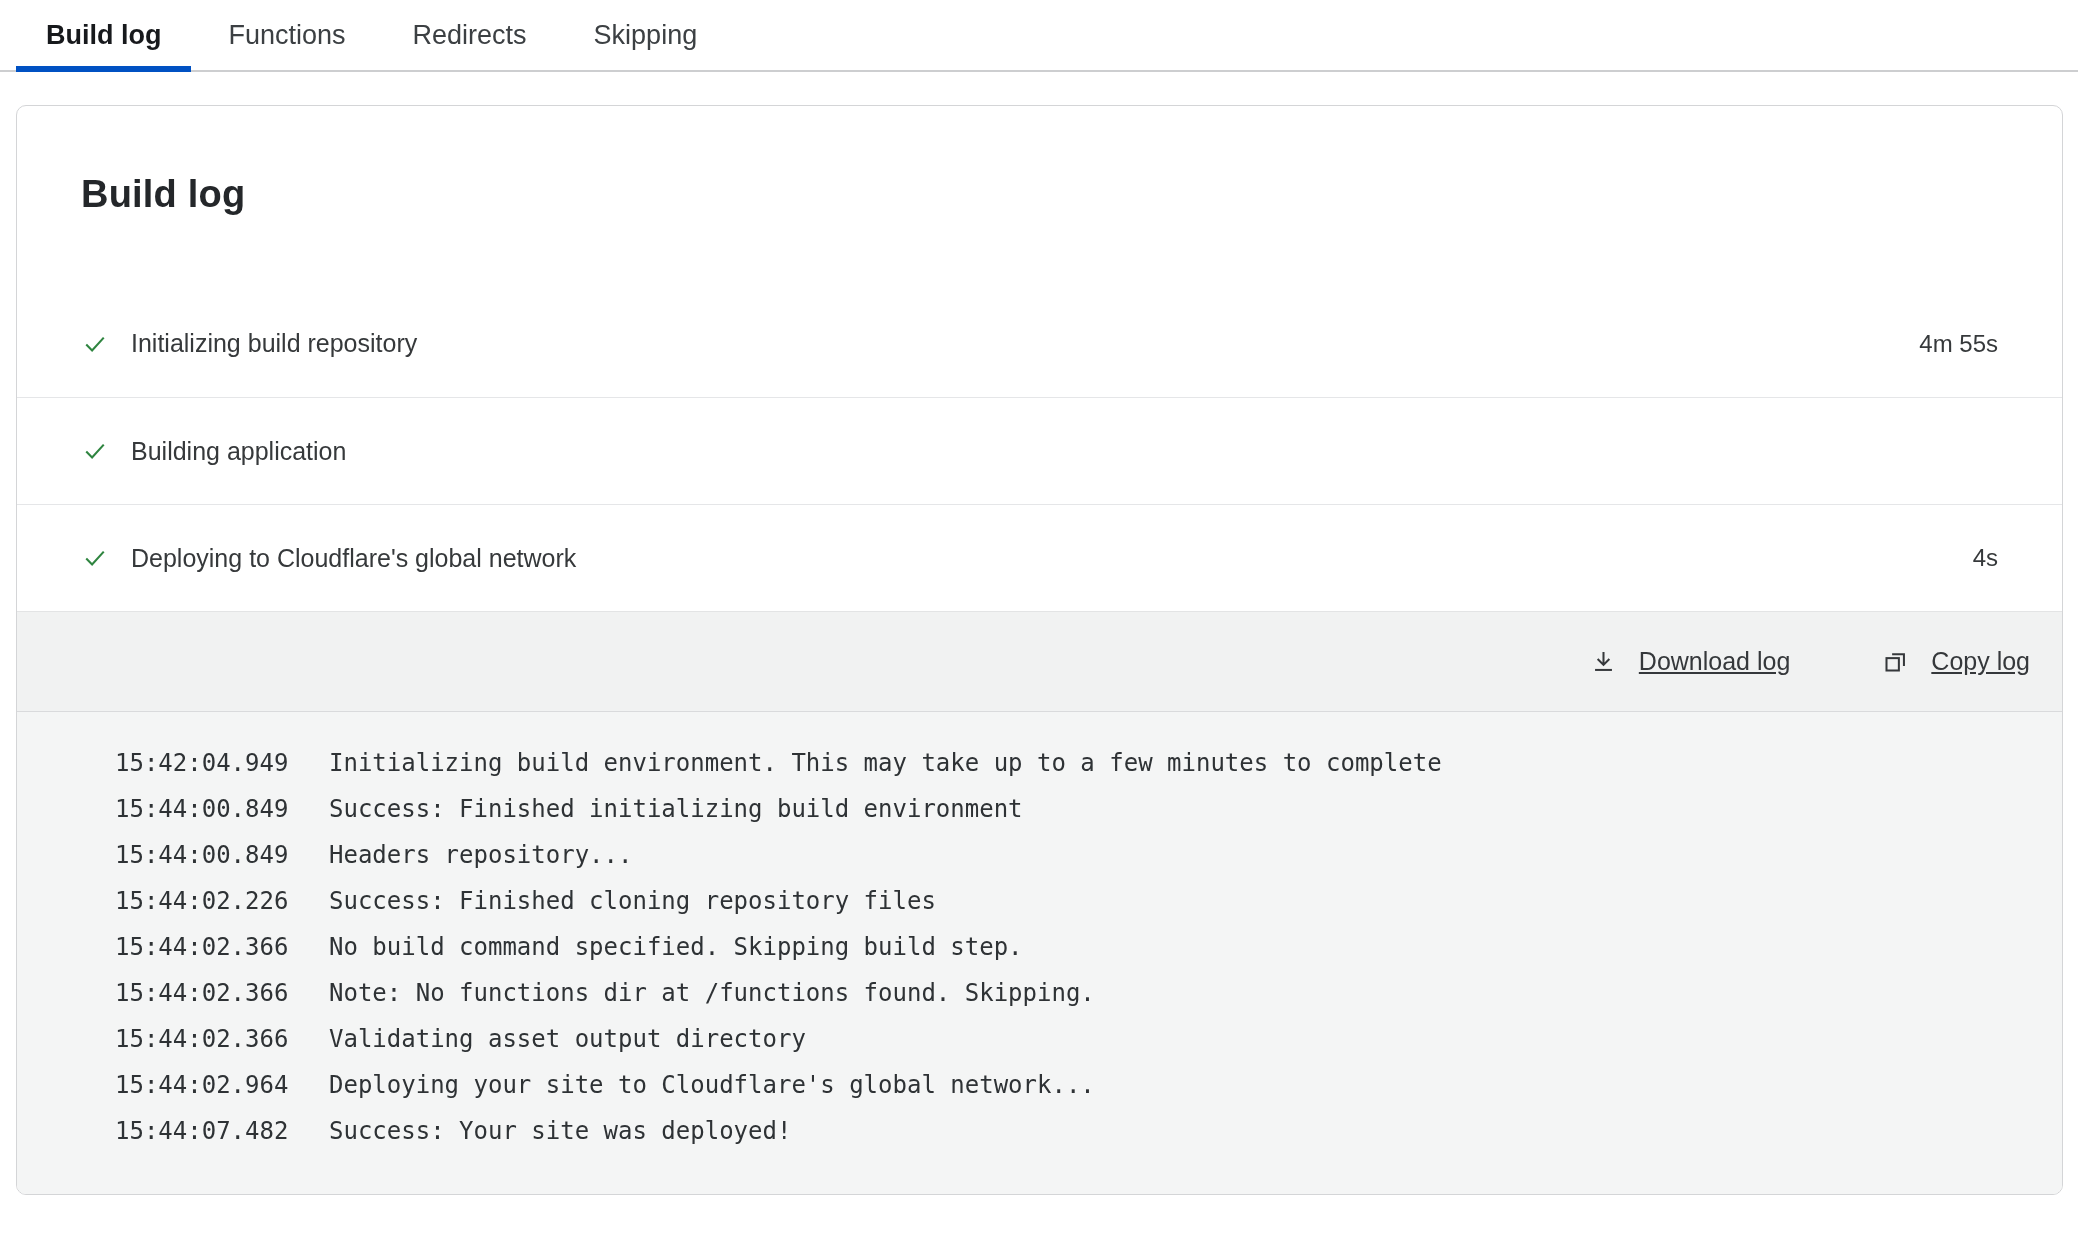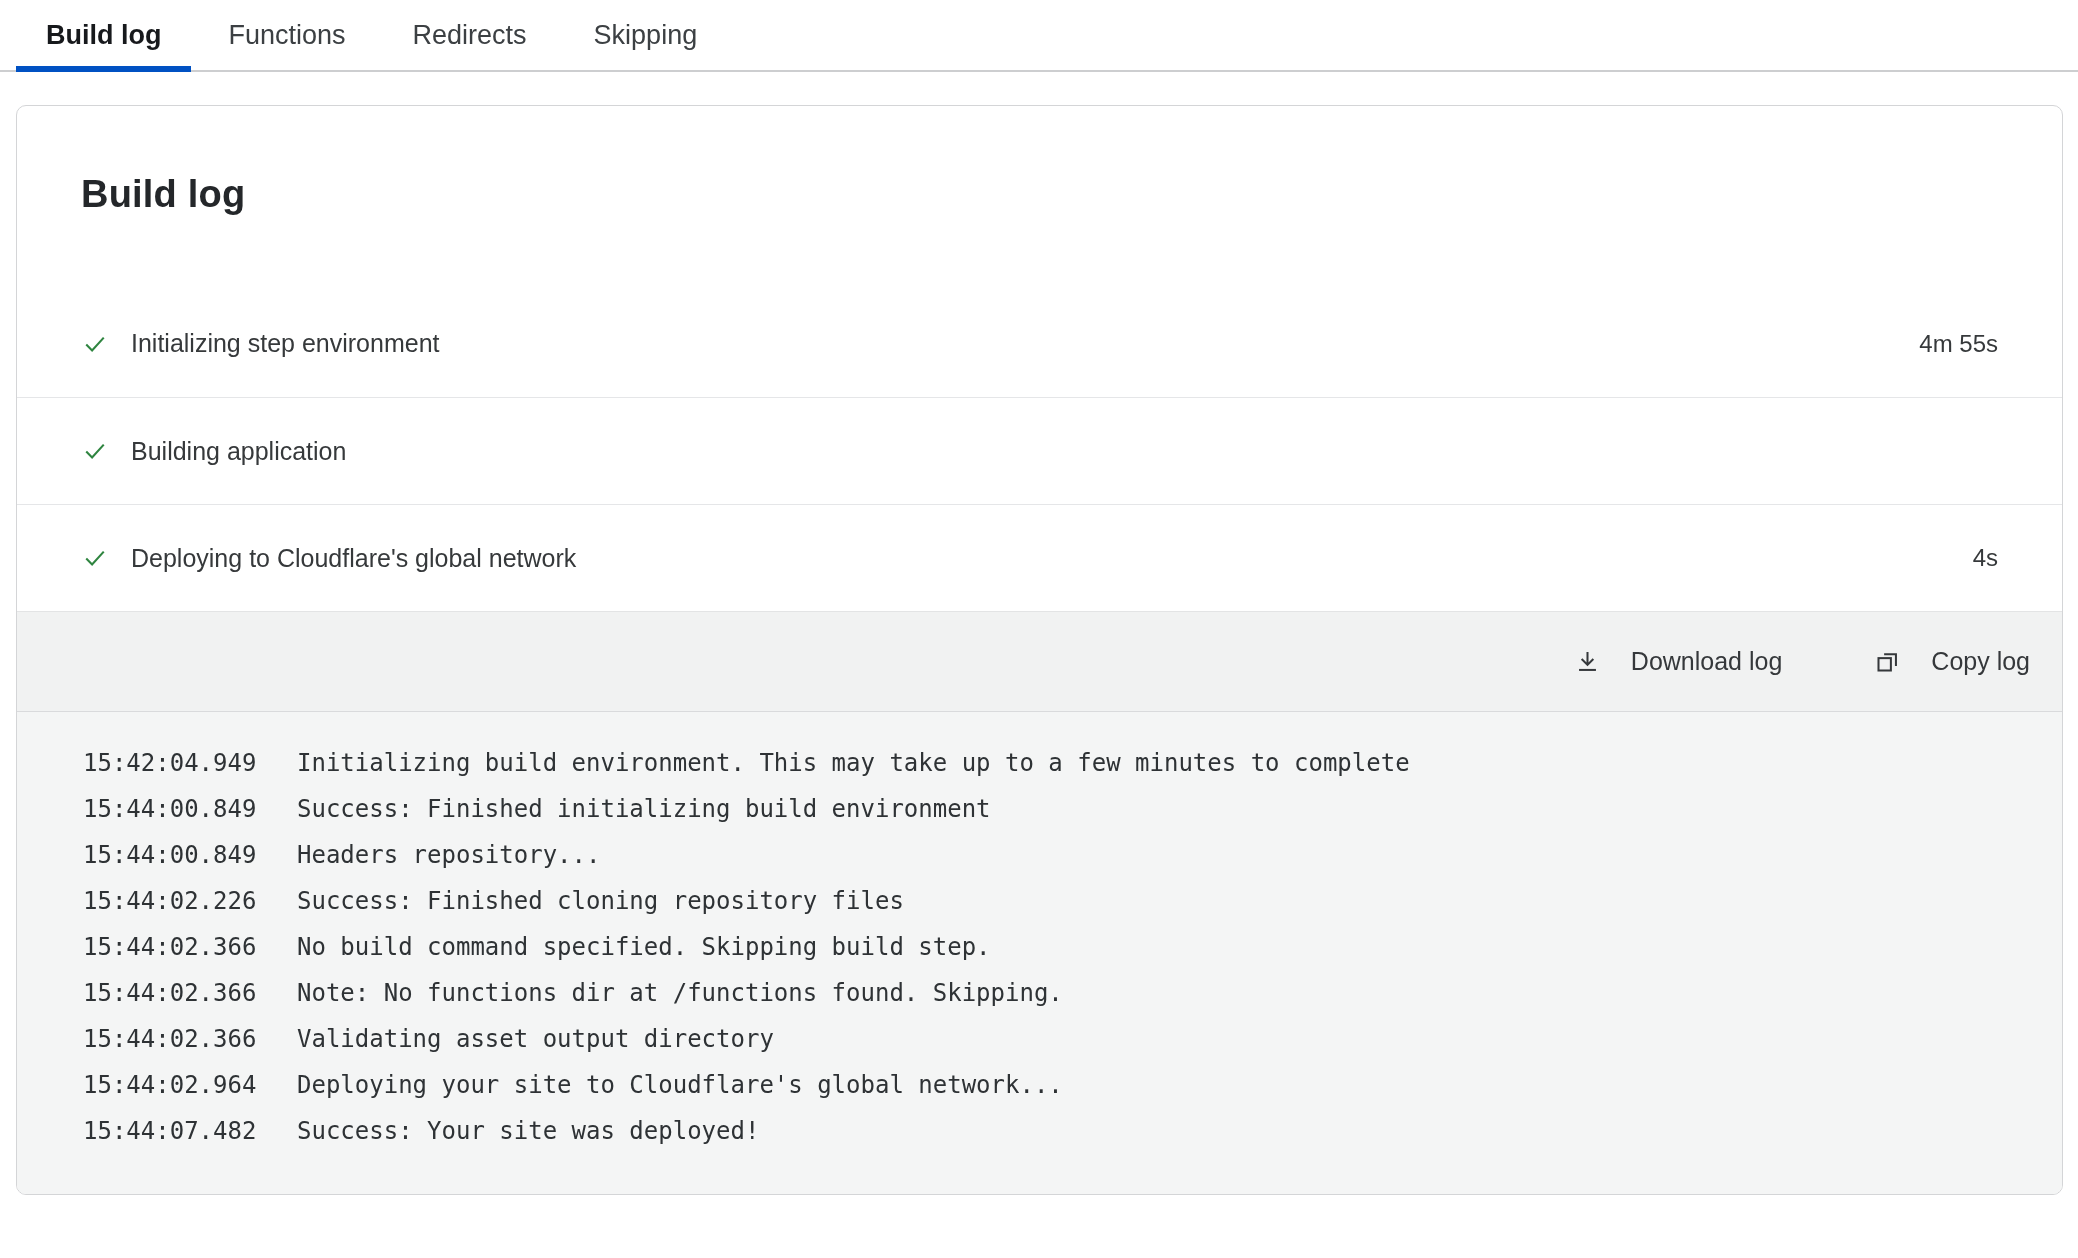--- a/index.html
+++ b/index.html
@@ -93,45 +93,46 @@
     border-bottom: 1px solid #d9dadc;
     display: flex;
     align-items: center;
     justify-content: flex-end;
     gap: 92px;
     padding: 0 32px;
   }
   .log-btn {
     display: flex;
     align-items: center;
-    gap: 30px;
+    gap: 22px;
     border: none;
     background: none;
     padding: 0;
     font-family: "Liberation Sans", sans-serif;
     font-size: 25px;
     color: #35383b;
     cursor: pointer;
+    text-decoration: underline;
   }
   .btn-icon { width: 27px; height: 27px; display: block; }
 
   
   .log {
     background: #f4f5f5;
     padding: 28px 40px 40px 66px;
     font-family: "DejaVu Sans Mono", "Liberation Mono", monospace;
     font-size: 24px;
     color: #2e3235;
   }
   .log-line {
     display: flex;
     line-height: 46px;
     white-space: pre;
   }
-  .log-time { flex: 0 0 174px; margin-right: 40px; }
+  .log-time { flex: 0 0 174px; margin-right: 40px; margin-left: 32px; }
   .log-msg { }
 </style>
 </head>
 <body>
 
 <nav class="tabbar">
   <div class="tab active">
     <span>Build log</span>
   </div>
   <div class="tab">
@@ -150,21 +151,21 @@
   <div class="card-header">
     <h1 class="card-title">Build log</h1>
   </div>
 
   <div>
 
     <div class="step-row">
       <svg class="step-check" viewBox="0 0 24 24">
         <path d="M4.5 12.5 L9.5 17.5 L19.5 6.5" fill="none" stroke-width="1.8" stroke="#2f8540"></path>
       </svg>
-      <span class="step-label">Initializing step environment</span>
+      <span class="step-label">Initializing build repository</span>
       <span class="step-duration">4m 55s</span>
     </div>
 
 
     <div class="step-row">
       <svg class="step-check" viewBox="0 0 24 24">
         <path d="M4.5 12.5 L9.5 17.5 L19.5 6.5" fill="none" stroke-width="1.8" stroke="#2f8540"></path>
       </svg>
       <span class="step-label">Building application</span>
       <span class="step-duration"></span>

